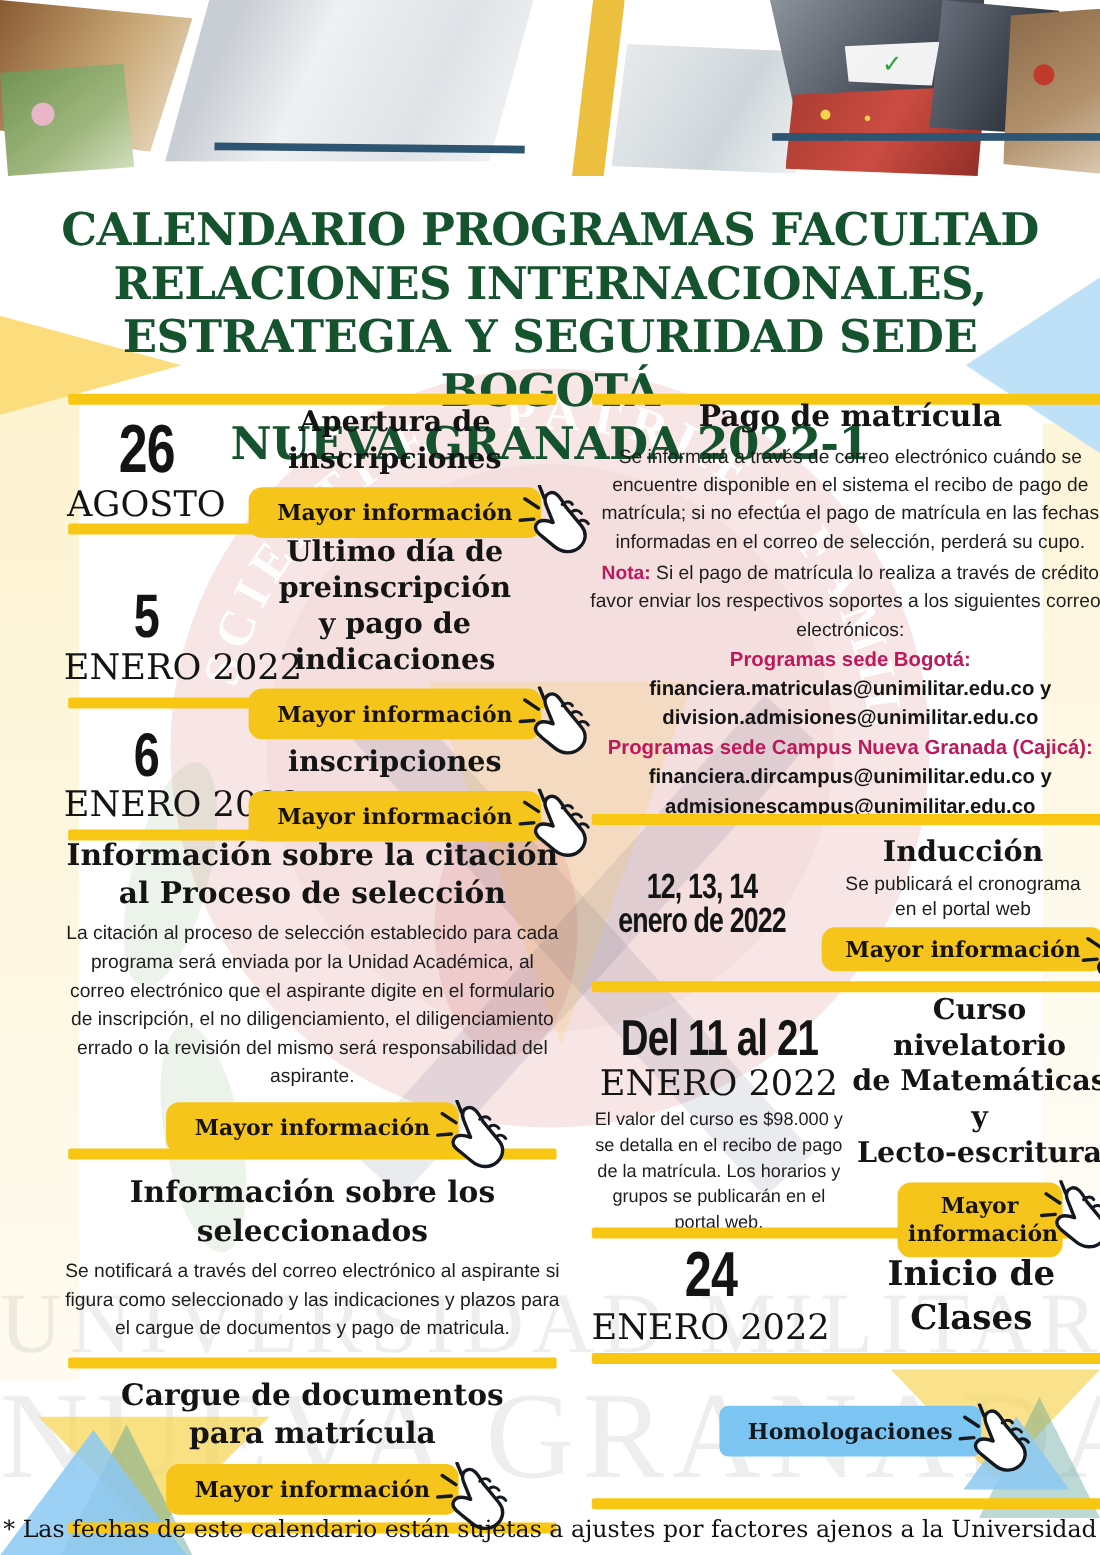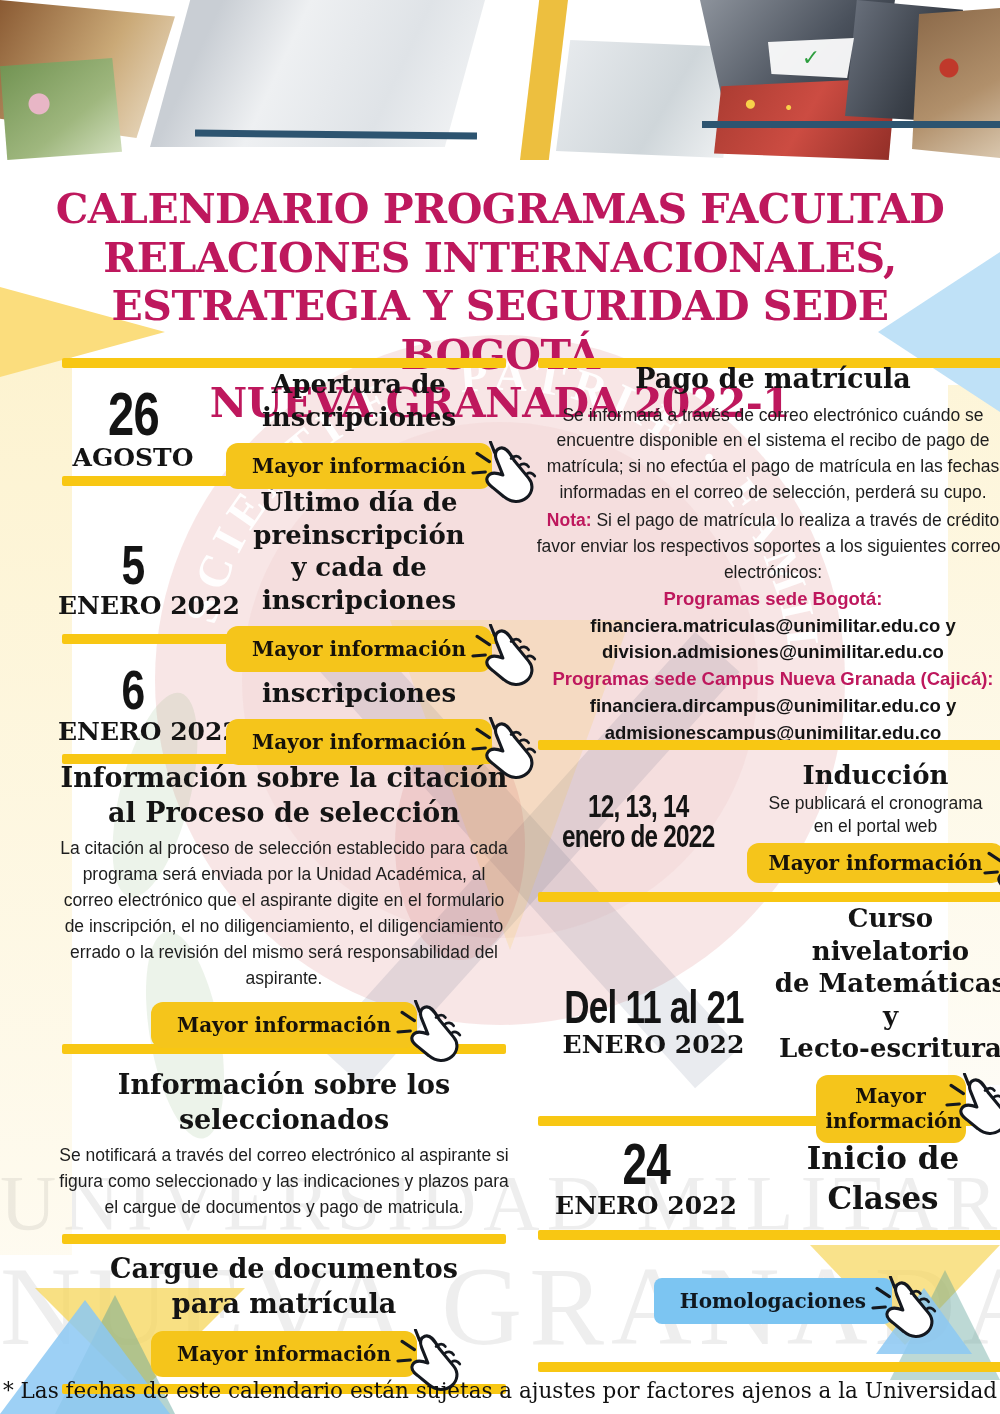--- a/index.html
+++ b/index.html
@@ -76,39 +76,39 @@
                 linear-gradient(150deg,#8a6848,#b1906b 60%,#d9c7ae);}
   .navybar{position:absolute;background:#2d5470;height:7px;}
   .nb1{left:195px;top:131px;width:282px;transform:rotate(.6deg);}
   .nb2{left:702px;top:121px;width:298px;}
   .accred{position:absolute;left:768px;top:38px;width:86px;height:40px;
      clip-path:polygon(0 10%,100% 0,92% 100%,4% 90%);background:rgba(255,255,255,.93);
      display:flex;align-items:center;justify-content:center;font-weight:bold;color:#2e9e3f;font-size:22px;}
 
   
   .title{position:absolute;left:40px;right:40px;top:158px;z-index:3;text-align:center;
-     font-family:"DejaVu Serif","Liberation Serif",serif;font-weight:bold;color:#be185d;
+     font-family:"DejaVu Serif","Liberation Serif",serif;font-weight:bold;color:#14532d;
      font-size:41px;line-height:1.18;letter-spacing:-.5px;}
 
   
   .columns{position:absolute;left:34px;top:358px;width:952px;display:flex;gap:26px;z-index:3;margin-left:24px;}
   .col{display:flex;flex-direction:column;}
   .col.left{width:452px;}
   .col.right{width:474px;}
   .bar{height:10px;background:#F8C713;border-radius:2px;flex:none;}
   .col.left .bar{margin:0 4px;}
   .col.right .bar{margin:0 2px;}
 
   section{display:flex;flex-direction:column;justify-content:center;}
   .row{display:grid;grid-template-columns:150px 1fr;align-items:center;}
   .datebox{text-align:center;}
   .num{font-weight:bold;line-height:.95;display:inline-block;transform:scaleX(.76);transform-origin:center;
      letter-spacing:-1px;white-space:nowrap;}
   .n56{font-size:62px;} .n48{font-size:56px;} .n52{font-size:58px;}
-  .month{font-family:"DejaVu Serif","Liberation Serif",serif;font-weight:bold;font-size:25px;white-space:nowrap;}
+  .month{font-family:"DejaVu Serif","Liberation Serif",serif;font-weight:normal;font-size:32px;white-space:nowrap;}
   .h{font-family:"DejaVu Serif","Liberation Serif",serif;font-weight:bold;margin:0;text-align:center;}
   .h26{font-size:26px;line-height:1.25;}
   .h27{font-size:27px;line-height:1.3;}
   .h30{font-size:31px;line-height:1.3;}
   .body{font-size:17.5px;line-height:1.48;text-align:center;margin:6px 0 0;color:#1d1d1d;}
   .small{font-size:16.5px;}
 
   
   .s1{height:108px;} .s2{height:148px;} .s3{height:110px;}
   .s4{height:280px;} .s5{height:180px;} .s6{height:140px;}
@@ -226,21 +226,21 @@
       <div class="bar"></div>
 
       <section class="s2 row">
         <div class="datebox">
           <span class="num n48">5</span>
           <div class="month">ENERO 2022</div>
         </div>
         <div>
           <h2 class="h h26">
             <span style="display:block">Último día de preinscripción</span>
-            <span style="display:block">y cada de inscripciones</span>
+            <span style="display:block">y pago de indicaciones</span>
           </h2>
           <div style="text-align:center;">
             <span class="btnwrap">
               <button class="btn yellow">Mayor información</button>
               <svg class="hand" viewBox="0 0 70 64">
                   <use href="#handsym"></use>
                 </svg>
             </span>
           </div>
         </div>
@@ -354,20 +354,21 @@
           </div>
         </div>
       </section>
 
       <div class="bar"></div>
 
       <section class="curso" style="display:grid;grid-template-columns:235px 1fr;align-items:center;">
         <div style="text-align:center;">
           <span class="num" style="font-size:46px">Del 11 al 21</span>
           <div class="month">ENERO 2022</div>
+          <p class="body small" style="margin-top:4px;line-height:1.4;">El valor del curso es $98.000 y se detalla en el recibo de pago de la matrícula. Los horarios y grupos se publicarán en el portal web.</p>
         </div>
         <div>
           <h2 class="h h26">
             <span style="display:block">Curso nivelatorio</span>
             <span style="display:block">de Matemáticas y</span>
             <span style="display:block">Lecto-escritura</span>
           </h2>
           <div style="text-align:center;">
             <span class="btnwrap">
               <button class="btn yellow narrow">Mayor información</button>

